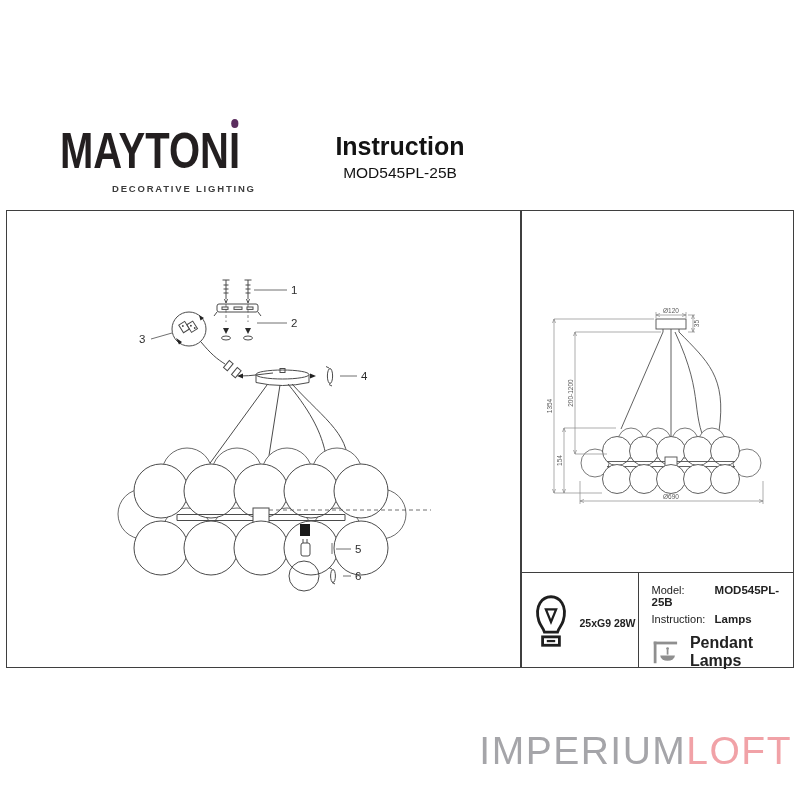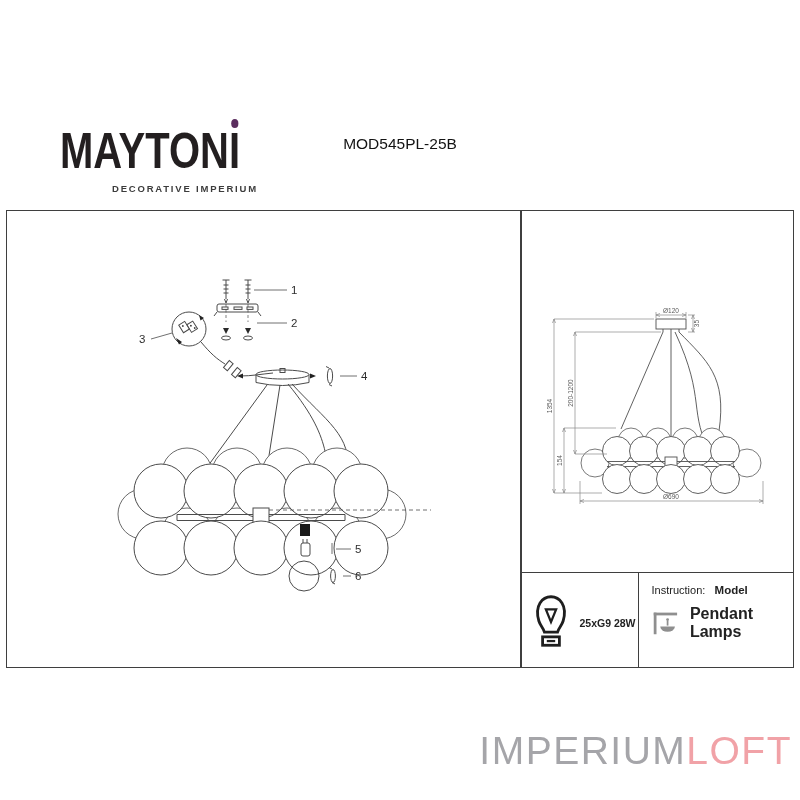--- a/index.html
+++ b/index.html
@@ -49,24 +49,25 @@
 </style>
 </head>
 <body>
 
 <div class="page">
 
   <div class="brand">
     <span class="brand-word">
       <span>MAYTON</span><span class="brand-i"><span>I</span><span class="brand-dot"></span></span>
     </span>
-    <div class="brand-sub">DECORATIVE IMPERIUM</div>
+    <div class="brand-sub">DECORATIVE LIGHTING</div>
   </div>
 
   <div class="title-block">
+    <div class="doc-title">Instruction</div>
     <div class="doc-model">MOD545PL-25B</div>
   </div>
 
   <div class="box">
     <div class="v-divider"></div>
 
     <div class="left-pane">
       <svg width="513" height="455" viewBox="0 0 513 455">
         <g stroke="#4b4b4b" stroke-width="1" fill="none">
 
@@ -251,22 +252,26 @@
             <path d="M17,31 C12,14 21,5 30,5 C39,5 48,14 43,31 C41.5,36 38,38.5 37,43 L23,43 C22,38.5 18.5,36 17,31 Z"></path>
             <path d="M24.5,18.5 L35.5,18.5 L30,32 Z" stroke-width="2.4"></path>
             <rect x="21" y="48" width="18" height="9"></rect>
             <path d="M25.5,52.5 h9" stroke-width="2.4"></path>
           </g>
         </svg>
         <div class="spec-bulb-label">25xG9 28W</div>
       </div>
       <div class="spec-info-cell">
         <div class="spec-line">
+          <span class="spec-label">Model:</span>
+          <span class="spec-value">MOD545PL-25B</span>
+        </div>
+        <div class="spec-line">
           <span class="spec-label">Instruction:</span>
-          <span class="spec-value">Model</span>
+          <span class="spec-value">Lamps</span>
         </div>
         <div class="spec-type">
           <svg width="34" height="30" viewBox="0 0 34 30">
             <g fill="#8f8f8f" stroke="none">
               <rect x="2" y="3" width="27" height="3.2"></rect>
               <rect x="2" y="3" width="3.2" height="25"></rect>
               <rect x="17" y="12" width="2" height="6"></rect>
               <circle cx="18" cy="11" r="1.6"></circle>
               <path d="M9.5,19 a8.5,6 0 0 0 17,0 Z"></path>
             </g>

